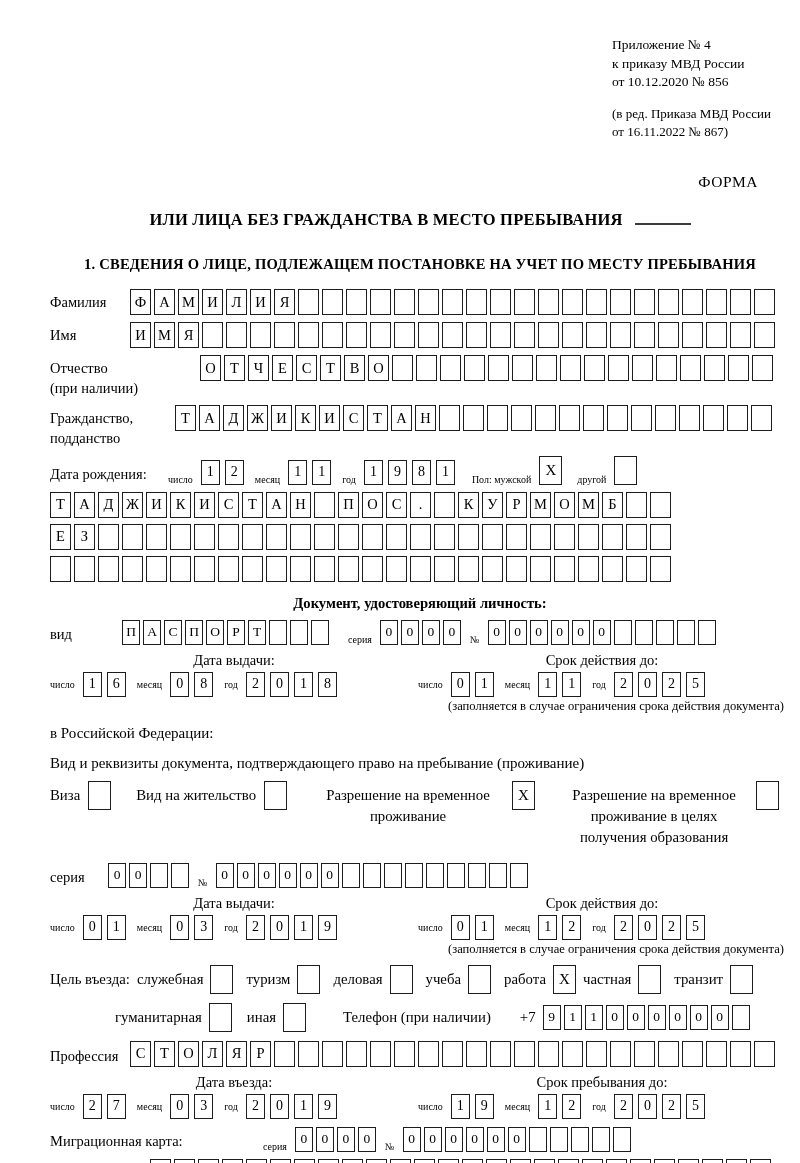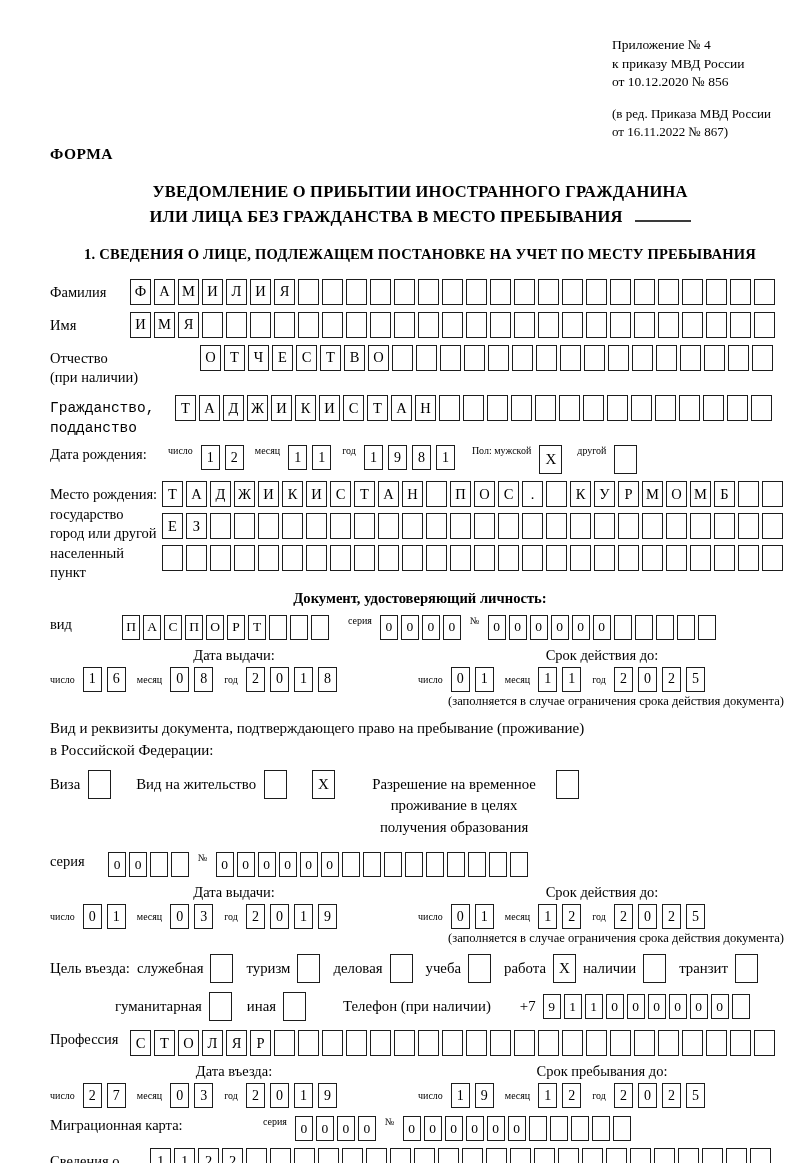--- a/index.html
+++ b/index.html
@@ -10,30 +10,30 @@
     background:#ffffff;
     color:#000;
     font-family:"Liberation Serif","DejaVu Serif",serif;
     box-sizing:border-box;
     padding:36px 10px 10px 50px;
     overflow:hidden;
   }
   
   .annex{margin-left:562px;font-size:13.5px;line-height:1.38;}
   .annex .edition{margin-top:13px;font-size:13px;}
-  .forma{font-weight:bold;font-size:15.5px;text-align:left;padding-right:32px;margin-top:4px;letter-spacing:.5px;}
+  .forma{font-weight:normal;font-size:15.5px;text-align:right;padding-right:32px;margin-top:32px;letter-spacing:.5px;}
   .title{text-align:center;font-weight:bold;font-size:16.5px;line-height:1.55;margin-top:16px;letter-spacing:.2px;}
   .blank{display:inline-block;width:56px;border-bottom:2px solid #3a3a3a;margin-left:12px;vertical-align:baseline;}
-  .section1{font-weight:bold;font-size:14.6px;text-align:center;margin-top:16px;margin-bottom:16px;letter-spacing:.2px;}
+  .section1{font-weight:bold;font-size:14.6px;text-align:center;margin-top:24px;margin-bottom:16px;letter-spacing:.2px;}
 
   
   .frow{display:flex;align-items:flex-start;margin-bottom:7px;}
-  .frow.vcenter{align-items:flex-start;}
+  .frow.vcenter{align-items:flex-end;}
   .flabel{flex:0 0 auto;font-size:14.5px;line-height:1.35;padding-top:4px;}
-  .w80{width:80px;} .w150{width:150px;} .w125{width:125px;font-family:Liberation Mono, monospace;} .w112{width:112px;} .w72{width:72px;} .w100{width:100px;} .w185{width:185px;}
+  .w80{width:80px;} .w150{width:150px;} .w125{width:125px;} .w112{width:112px;} .w72{width:72px;} .w100{width:100px;} .w185{width:185px;}
   .ilabel{font-size:10px;margin:0 8px 0 6px;flex:0 0 auto;}
   .ilabel.first{margin-left:0;}
 
   
   .cells{display:flex;flex:0 0 auto;}
   .cell{
     box-sizing:border-box;
     width:21px;height:26px;
     border:1.5px solid #1d1d1d;
     margin-right:3px;
@@ -83,21 +83,20 @@
     <div>от 10.12.2020 № 856</div>
     <div class="edition">
       <div>(в ред. Приказа МВД России</div>
       <div>от 16.11.2022 № 867)</div>
     </div>
   </div>
 
   <div class="forma">ФОРМА</div>
 
   <div class="title">
-    <div>УВЕДОМЛЕНИЕ О ПРИБЫТИИ ИНОСТРАННОГО ГРАЖДАНИНА</div>
     <div><span>ИЛИ ЛИЦА БЕЗ ГРАЖДАНСТВА В МЕСТО ПРЕБЫВАНИЯ</span><span class="blank"></span></div>
   </div>
 
   <div class="section1">1. СВЕДЕНИЯ О ЛИЦЕ, ПОДЛЕЖАЩЕМ ПОСТАНОВКЕ НА УЧЕТ ПО МЕСТУ ПРЕБЫВАНИЯ</div>
 
   <div class="frow">
     <span class="flabel w80">Фамилия</span>
     <div class="cells">
         <span class="cell">Ф</span>
         <span class="cell">А</span>
@@ -252,26 +251,20 @@
     <div class="cells cbx">
         <span class="cell">X</span>
       </div>
     <span class="ilabel ml12">другой</span>
     <div class="cells cbx">
         <span class="cell"></span>
       </div>
   </div>
 
   <div class="frow">
-    <div class="flabel w112">
-      <div>Место рождения:</div>
-      <div>государство</div>
-      <div>город или другой</div>
-      <div>населенный пункт</div>
-    </div>
     <div class="cellstack">
       <div class="cells">
           <span class="cell">Т</span>
           <span class="cell">А</span>
           <span class="cell">Д</span>
           <span class="cell">Ж</span>
           <span class="cell">И</span>
           <span class="cell">К</span>
           <span class="cell">И</span>
           <span class="cell">С</span>
@@ -433,37 +426,38 @@
             <span class="cell">2</span>
             <span class="cell">0</span>
             <span class="cell">2</span>
             <span class="cell">5</span>
           </div>
       </div>
     </div>
   </div>
   <div class="note">(заполняется в случае ограничения срока действия документа)</div>
 
+  <div class="pline mb">в Российской Федерации:</div>
   <div class="pline">Вид и реквизиты документа, подтверждающего право на пребывание (проживание)</div>
-  <div class="pline mb">в Российской Федерации:</div>
 
   <div class="visarow">
     <div class="vitem">
       <span class="vlabel mr8">Виза</span>
       <div class="cells cbx">
           <span class="cell"></span>
         </div>
     </div>
     <div class="vitem ml22">
       <span class="vlabel mr8">Вид на жительство</span>
       <div class="cells cbx">
           <span class="cell"></span>
         </div>
     </div>
     <div class="vitem ml22">
+      <span class="vlabel cwrap vw190 mr8">Разрешение на временное проживание</span>
       <div class="cells cbx">
           <span class="cell">X</span>
         </div>
     </div>
     <div class="vitem ml22">
       <span class="vlabel cwrap vw188 mr8">Разрешение на временное проживание в целях получения образования</span>
       <div class="cells cbx">
           <span class="cell"></span>
         </div>
     </div>
@@ -564,21 +558,21 @@
       <span class="gap"></span>
     <span class="plabel">учеба</span>
     <div class="cells cbx">
         <span class="cell"></span>
       </div>
       <span class="gap"></span>
     <span class="plabel">работа</span>
     <div class="cells cbx">
         <span class="cell">X</span>
       </div>
-    <span class="plabel" style="margin-left:4px">наличии</span>
+    <span class="plabel" style="margin-left:4px">частная</span>
     <div class="cells cbx">
         <span class="cell"></span>
       </div>
       <span class="gap"></span>
     <span class="plabel">транзит</span>
     <div class="cells cbx">
         <span class="cell"></span>
       </div>
   </div>
 

